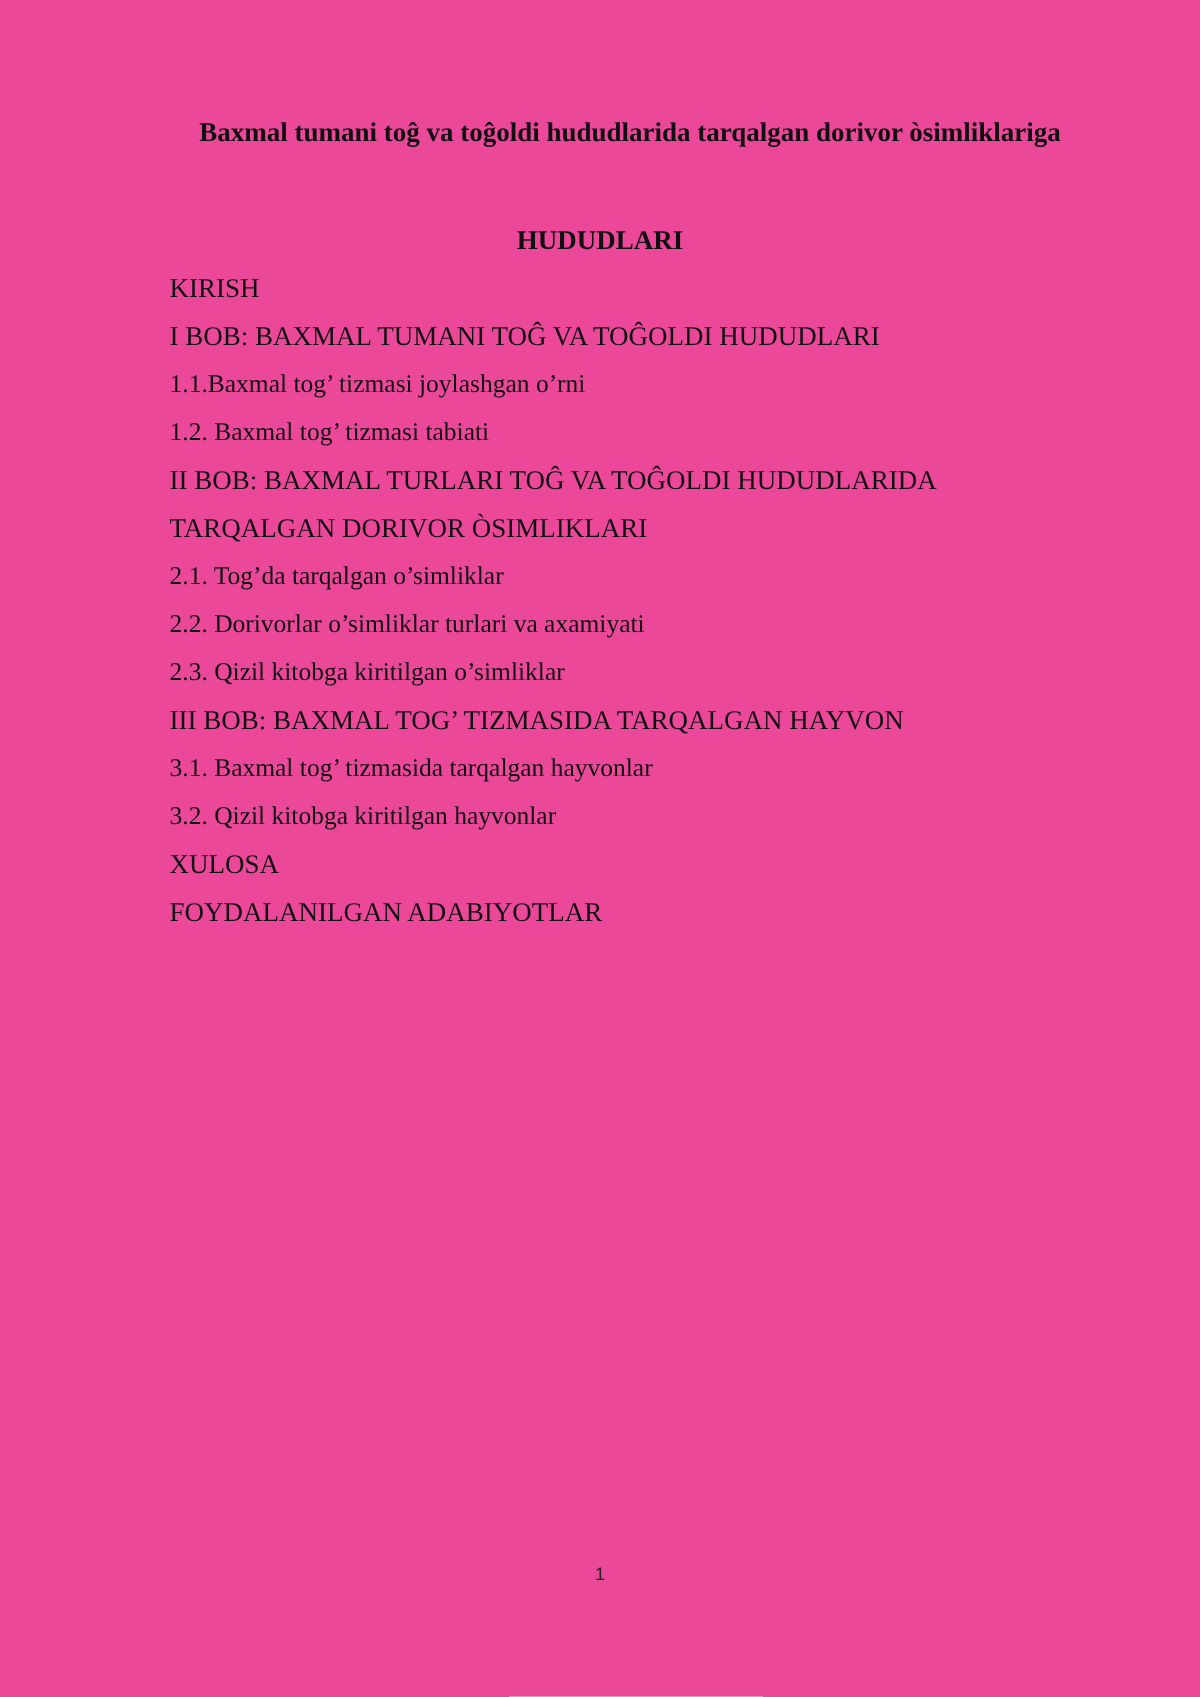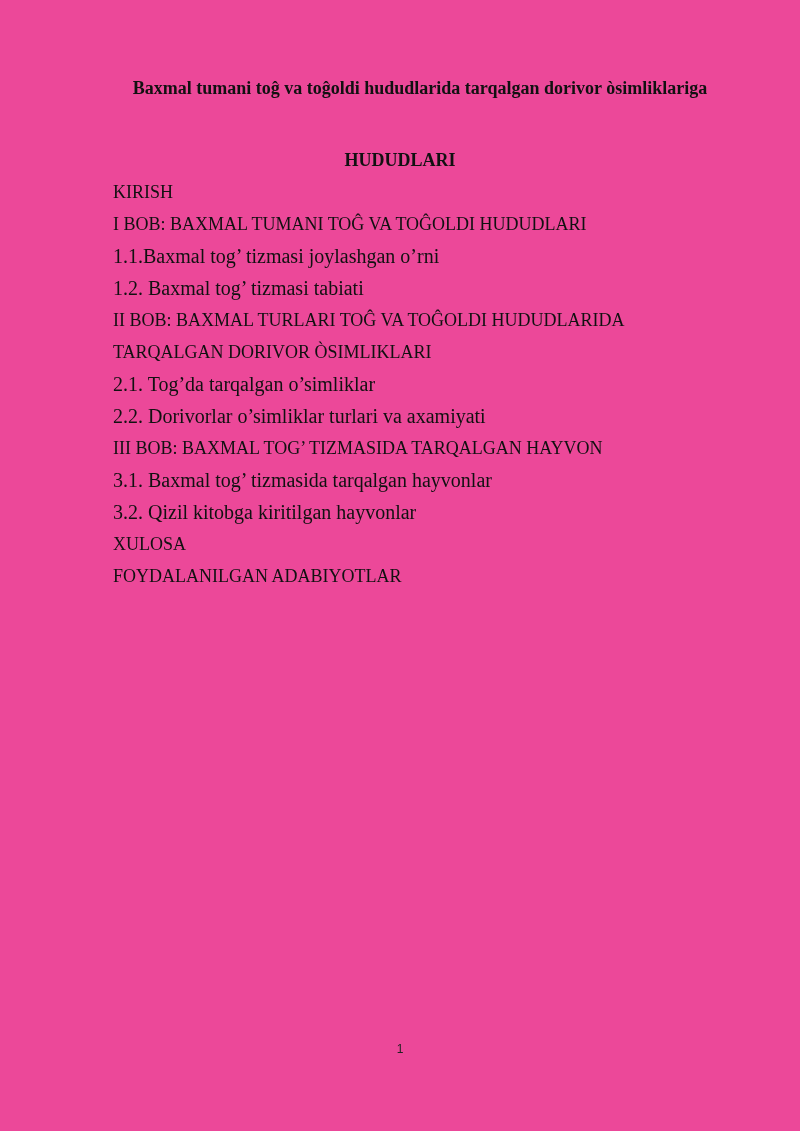--- a/index.html
+++ b/index.html
@@ -4,21 +4,21 @@
 <style>
   html, body { margin: 0; padding: 0; background: #ffffff; }
   body { width: 800px; height: 1131px; position: relative; overflow: hidden;
          font-family: "Liberation Serif", serif; color: #111111; }
   .page { position: absolute; left: 0; top: 0; width: 800px; height: 1131px; background: #ec4899; }
   .title { position: absolute; left: 113px; width: 614px; top: 72px; text-align: center;
            font-weight: bold; font-size: 18px; line-height: 32px; }
   .toc-heading { position: absolute; left: 0; width: 800px; top: 144px; text-align: center;
                  font-weight: bold; font-size: 18px; line-height: 32px; }
   .toc { position: absolute; left: 113px; top: 176px; width: 620px; margin: 0; padding: 0; list-style: none; }
-  .toc li { font-size: 20px; line-height: 32px; height: 32px; white-space: nowrap; }
+  .toc li { font-size: 17px; line-height: 32px; height: 32px; white-space: nowrap; }
   .toc li.bold { font-weight: normal; font-size: 18px; }
   .page-number { position: absolute; left: 0; width: 800px; top: 1042px; text-align: center;
                  font-family: "Liberation Sans", sans-serif; font-size: 12px; color: #222; }
 </style>
 </head>
 <body>
 
 <div class="page">
   <div class="title">
     <div>Baxmal tumani toĝ va toĝoldi hududlarida tarqalgan dorivor òsimliklariga</div>
@@ -28,20 +28,21 @@
 
   <ul class="toc">
     <li class="bold">KIRISH</li>
     <li class="bold">I BOB: BAXMAL TUMANI TOĜ VA TOĜOLDI HUDUDLARI</li>
     <li>1.1.Baxmal tog’ tizmasi joylashgan o’rni</li>
     <li>1.2. Baxmal tog’ tizmasi tabiati</li>
     <li class="bold">II BOB: BAXMAL TURLARI TOĜ VA TOĜOLDI HUDUDLARIDA</li>
     <li class="bold">TARQALGAN DORIVOR ÒSIMLIKLARI</li>
     <li>2.1. Tog’da tarqalgan o’simliklar</li>
     <li>2.2. Dorivorlar o’simliklar turlari va axamiyati</li>
+    <li>2.3. Qizil kitobga kiritilgan o’simliklar</li>
     <li class="bold">III BOB: BAXMAL TOG’ TIZMASIDA TARQALGAN HAYVON</li>
     <li>3.1. Baxmal tog’ tizmasida tarqalgan hayvonlar</li>
     <li>3.2. Qizil kitobga kiritilgan hayvonlar</li>
     <li class="bold">XULOSA</li>
     <li class="bold">FOYDALANILGAN ADABIYOTLAR</li>
   </ul>
 
   <div class="page-number">1</div>
 </div>
 

